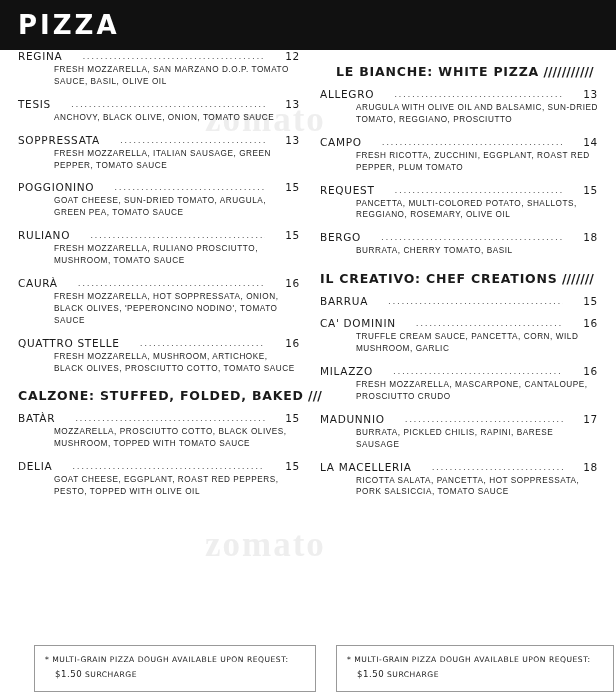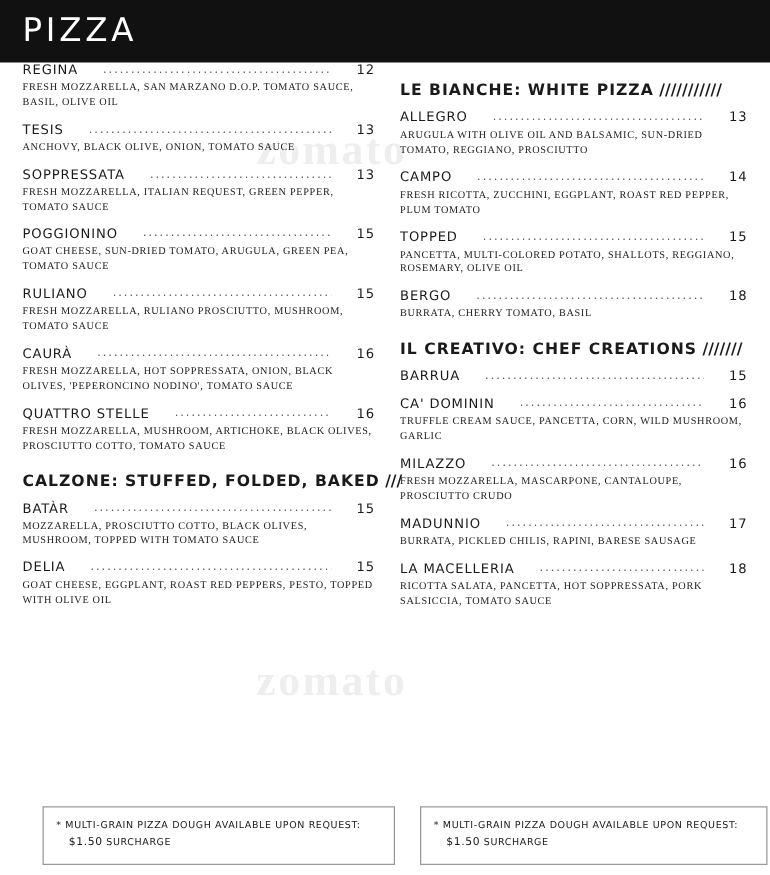--- a/index.html
+++ b/index.html
@@ -21,21 +21,21 @@
     background: #111111;
     height: 50px;
     display: flex;
     align-items: center;
     padding-left: 18px;
   }
   .header-title {
     color: #ffffff;
     font-family: "DejaVu Sans", "Liberation Sans", sans-serif;
     font-size: 26px;
-    font-weight: normal;
+    font-weight: bold;
     letter-spacing: 3px;
   }
 
   
   .watermark {
     position: absolute;
     color: rgba(150,150,150,0.16);
     font-family: Liberation Serif, serif;
     font-size: 35px;
     letter-spacing: 2px;
@@ -64,21 +64,21 @@
 
   .section-head {
     font-family: "DejaVu Sans", "Liberation Sans", sans-serif;
     font-size: 12.5px;
     font-weight: bold;
     letter-spacing: 0.8px;
     margin: 14px 0 9px 0;
     white-space: nowrap;
   }
   .section-head .slashes { letter-spacing: 0px; }
-  .col-right .section-head:first-child { margin-top: 14px; }
+  .col-right .section-head:first-child { margin-top: 14px; margin-left: 16px; }
 
   .item { margin-bottom: 10px; }
   .item-line {
     display: flex;
     align-items: baseline;
     font-family: "DejaVu Sans", "Liberation Sans", sans-serif;
     font-size: 10.5px;
     letter-spacing: 0.7px;
     gap: 16px;
   }
@@ -89,26 +89,27 @@
     white-space: nowrap;
     margin: 0 4px;
     color: #555;
     font-size: 9px;
     letter-spacing: 1.6px;
     position: relative;
     bottom: 1px;
   }
   .item-price { white-space: nowrap; font-size: 10.5px; }
   .item-desc {
-    font-family: Liberation Serif, serif;
+    font-family: Liberation Sans, sans-serif;
     font-size: 8.2px;
     letter-spacing: 0.55px;
     line-height: 1.45;
     margin-top: 2px;
     color: #222;
+    margin-left: 36px;
   }
 
   
   .footnotes {
     display: flex;
     padding: 6px 10px 0 10px;
     position: absolute;
     bottom: 8px;
     left: 16px;
     width: 100%;
@@ -155,21 +156,21 @@
           <span class="item-price">13</span>
         </div>
         <div class="item-desc">ANCHOVY, BLACK OLIVE, ONION, TOMATO SAUCE</div>
       </div>
       <div class="item">
         <div class="item-line">
           <span class="item-name">SOPPRESSATA</span>
           <span class="dots">................................................................................</span>
           <span class="item-price">13</span>
         </div>
-        <div class="item-desc">FRESH MOZZARELLA, ITALIAN REQUEST, GREEN PEPPER, TOMATO SAUCE</div>
+        <div class="item-desc">FRESH MOZZARELLA, ITALIAN SAUSAGE, GREEN PEPPER, TOMATO SAUCE</div>
       </div>
       <div class="item">
         <div class="item-line">
           <span class="item-name">POGGIONINO</span>
           <span class="dots">................................................................................</span>
           <span class="item-price">15</span>
         </div>
         <div class="item-desc">GOAT CHEESE, SUN-DRIED TOMATO, ARUGULA, GREEN PEA, TOMATO SAUCE</div>
       </div>
       <div class="item">
@@ -227,21 +228,21 @@
       <div class="item">
         <div class="item-line">
           <span class="item-name">CAMPO</span>
           <span class="dots">................................................................................</span>
           <span class="item-price">14</span>
         </div>
         <div class="item-desc">FRESH RICOTTA, ZUCCHINI, EGGPLANT, ROAST RED PEPPER, PLUM TOMATO</div>
       </div>
       <div class="item">
         <div class="item-line">
-          <span class="item-name">TOPPED</span>
+          <span class="item-name">REQUEST</span>
           <span class="dots">................................................................................</span>
           <span class="item-price">15</span>
         </div>
         <div class="item-desc">PANCETTA, MULTI-COLORED POTATO, SHALLOTS, REGGIANO, ROSEMARY, OLIVE OIL</div>
       </div>
       <div class="item">
         <div class="item-line">
           <span class="item-name">BERGO</span>
           <span class="dots">................................................................................</span>
           <span class="item-price">18</span>

